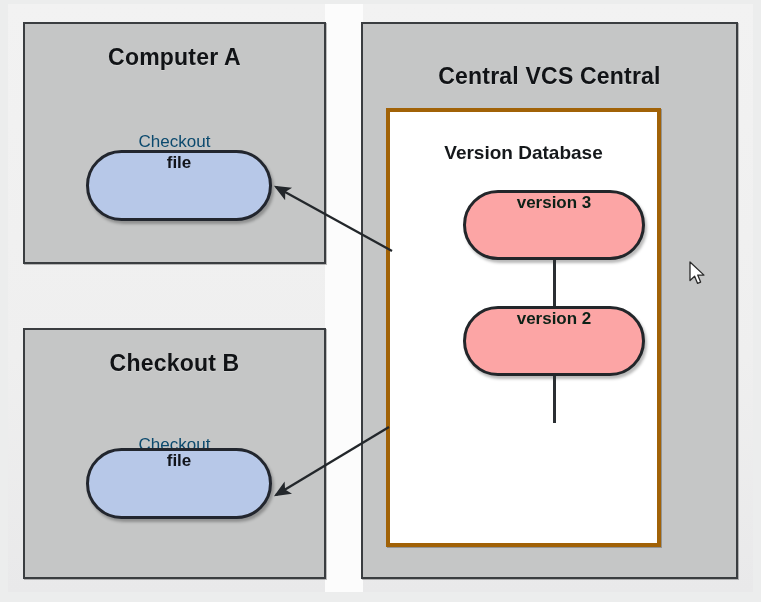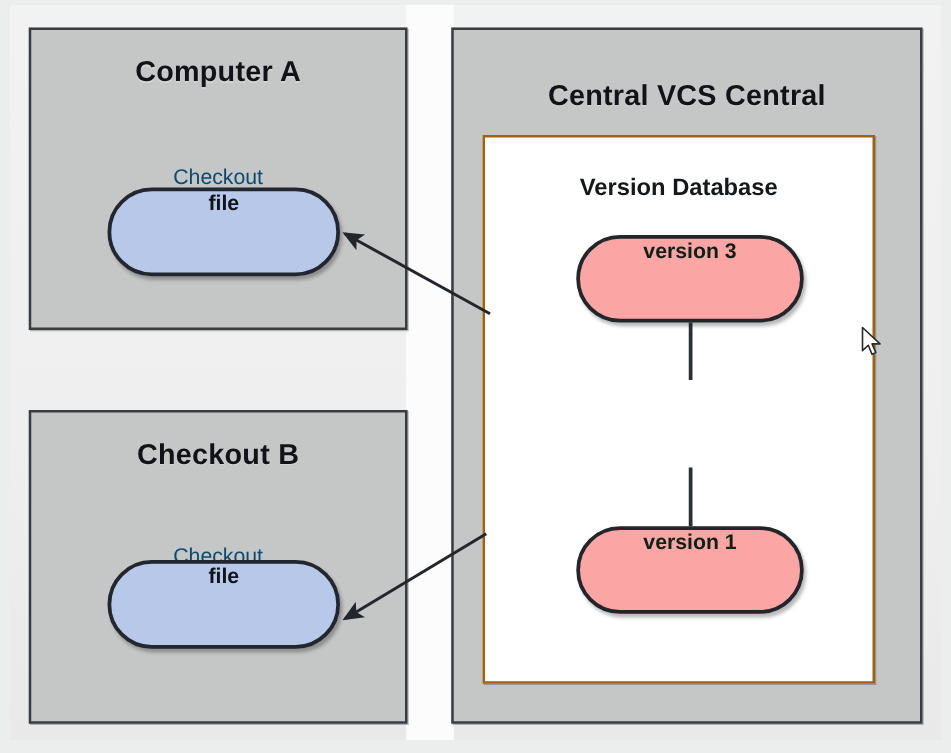--- a/index.html
+++ b/index.html
@@ -88,23 +88,23 @@
     box-shadow:2px 3px 3px rgba(0,0,0,.28);
   }
 
   #file-a{ left:61px; top:126px; width:186px; height:71px; }
   #file-b{ left:61px; top:118px; width:186px; height:71px; }
 
   
   #version-db{
     position:absolute;
     left:23px; top:84px;
-    width:314px; height:439px;
+    width:275px; height:439px;
     background:#ffffff;
-    border:2px solid #a16207;
+    border:4px solid #a16207;
     box-sizing:border-box;
     box-shadow:1px 1px 0 rgba(0,0,0,.25);
   }
   #version-db .db-title{
     position:absolute;
     left:0;right:0;top:30px;
     text-align:center;
     font-size:19px;
     font-weight:bold;
     color:#15181b;
@@ -164,25 +164,25 @@
     <div class="panel-title">Central VCS Central</div>
 
     <div id="version-db">
       <div class="db-title">Version Database</div>
 
       <div class="capsule capsule-version" id="version-3">
         <span>version 3</span>
       </div>
       <div class="connector" id="conn-32"></div>
 
+      <div class="capsule capsule-version" id="version-2">
+        <span>version 2</span>
+      </div>
       <div class="connector" id="conn-21"></div>
 
-      <div class="capsule capsule-version" id="version-1">
-        <span>version 1</span>
-      </div>
     </div>
   </div>
 
   <svg id="arrows" viewBox="0 0 761 602">
     <defs>
       <marker id="arrowhead" markerWidth="7" markerHeight="7" refX="6" refY="3.2" orient="auto" markerUnits="strokeWidth">
         <path d="M0,0.2 L7,3.2 L0,6.2 L1.6,3.2 Z" fill="#23272b"></path>
       </marker>
     </defs>
     <line x1="392" y1="251" x2="276" y2="187" stroke="#23272b" stroke-width="2.4" marker-end="url(#arrowhead)"></line>

